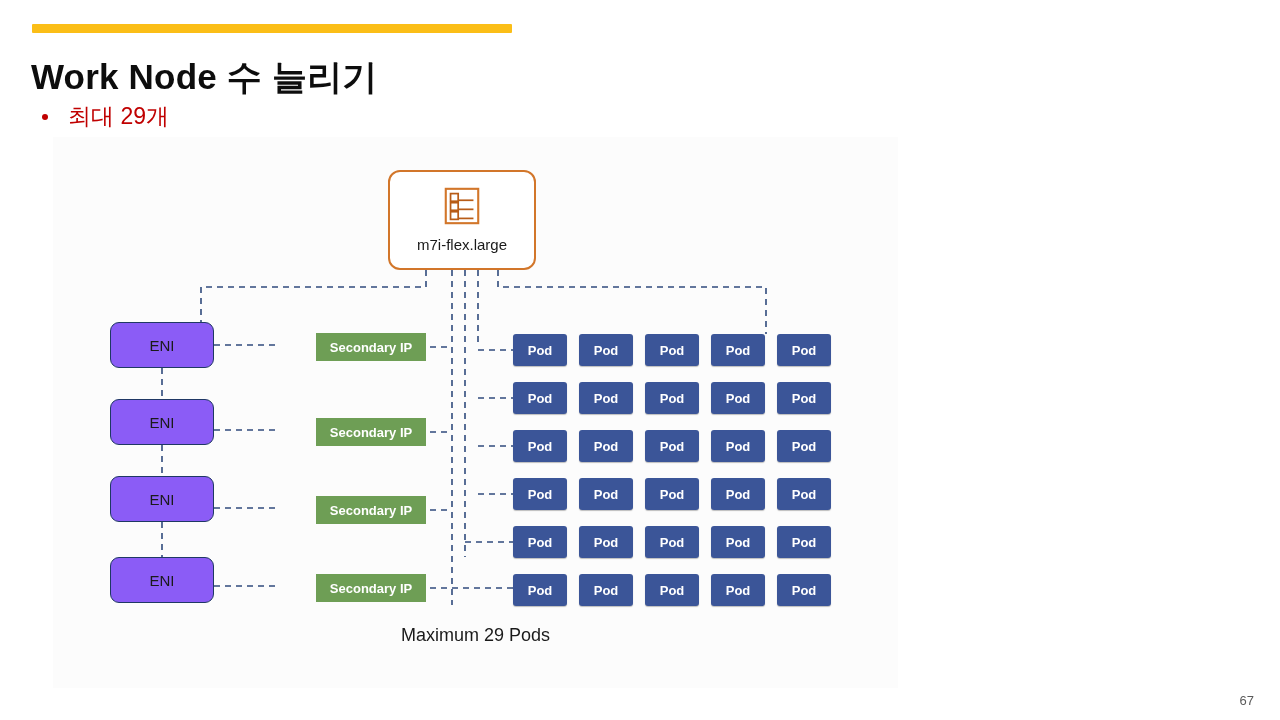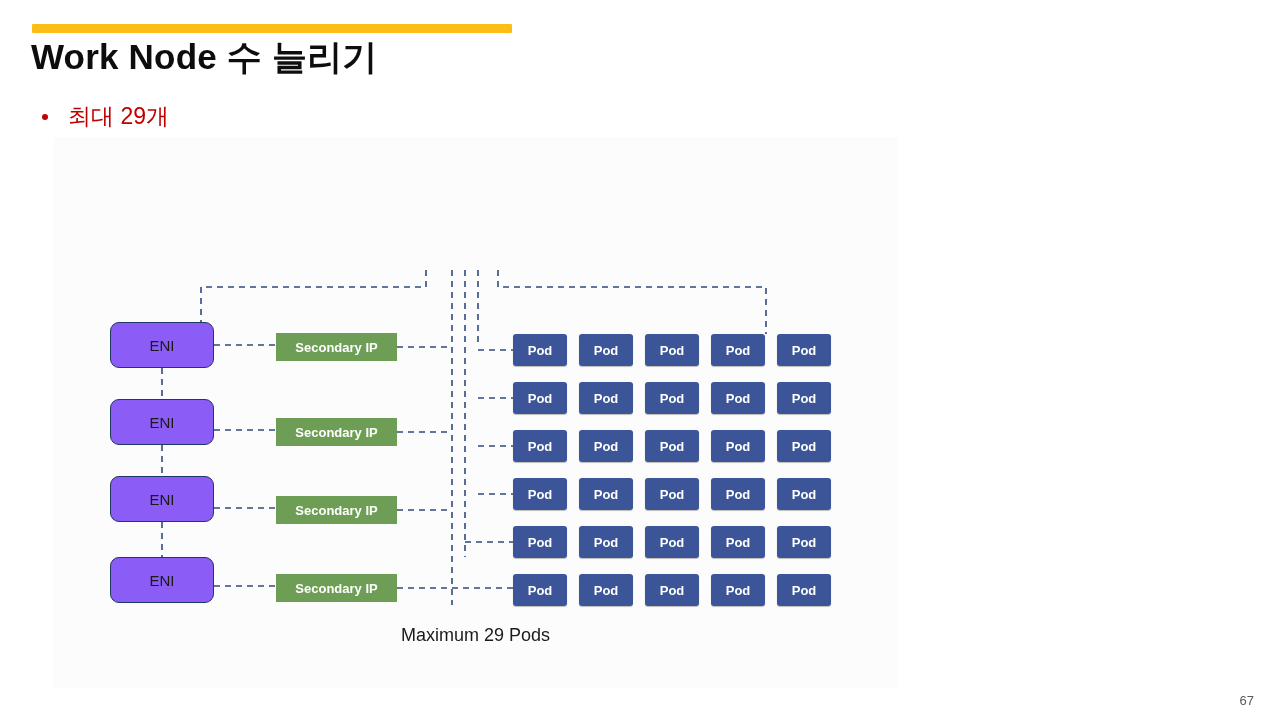--- a/index.html
+++ b/index.html
@@ -23,21 +23,21 @@
     left: 32px;
     top: 24px;
     width: 480px;
     height: 9px;
     background: #FBBE17;
     border-radius: 1px;
   }
   .slide-title {
     position: absolute;
     left: 31px;
-    top: 34px;
+    top: 54px;
     font-size: 35px;
     font-weight: bold;
     letter-spacing: 0.2px;
     color: #0d0d0d;
     white-space: nowrap;
   }
   .bullet-row {
     position: absolute;
     left: 42px;
     top: 101px;
@@ -123,31 +123,32 @@
     display: flex;
     align-items: center;
     justify-content: center;
     font-size: 15px;
     color: #1a1a1a;
   }
 
   
   .secip-box {
     position: absolute;
-    width: 121px;
+    width: 110px;
     height: 28px;
     background: #6E9E55;
     box-sizing: border-box;
     display: flex;
     align-items: center;
     justify-content: center;
     font-size: 13px;
     font-weight: bold;
     color: #FFFFFF;
     white-space: nowrap;
+    margin-left: 40px;
   }
 
   
   .pod-box {
     position: absolute;
     width: 54px;
     height: 32px;
     background: #3B5598;
     border-radius: 3px;
     box-sizing: border-box;
@@ -210,20 +211,32 @@
       <path d="M 344 451 L 460 451"></path>
 
       <path d="M 425 213 L 460 213"></path>
       <path d="M 425 261 L 460 261"></path>
       <path d="M 425 309 L 460 309"></path>
       <path d="M 425 357 L 460 357"></path>
       <path d="M 412 405 L 460 405"></path>
     </g>
   </svg>
 
+  <div class="instance-node">
+    <svg class="instance-icon" viewBox="0 0 44 44">
+      <rect x="5" y="4" width="34" height="36" fill="none" stroke="#D2762A" stroke-width="2.2"></rect>
+      <rect x="10" y="9" width="8" height="8" fill="none" stroke="#B85C17" stroke-width="1.8"></rect>
+      <rect x="10" y="18.5" width="8" height="8" fill="none" stroke="#B85C17" stroke-width="1.8"></rect>
+      <rect x="10" y="28" width="8" height="8" fill="none" stroke="#B85C17" stroke-width="1.8"></rect>
+      <line x1="18" y1="16" x2="34" y2="16" stroke="#B85C17" stroke-width="1.8"></line>
+      <line x1="18" y1="25.5" x2="34" y2="25.5" stroke="#B85C17" stroke-width="1.8"></line>
+      <line x1="18" y1="35" x2="34" y2="35" stroke="#B85C17" stroke-width="1.8"></line>
+    </svg>
+    <span class="instance-label">m7i-flex.large</span>
+  </div>
 
   <div class="eni-box" style="left:57px; top:185px;">ENI</div>
   <div class="eni-box" style="left:57px; top:262px;">ENI</div>
   <div class="eni-box" style="left:57px; top:339px;">ENI</div>
   <div class="eni-box" style="left:57px; top:420px;">ENI</div>
 
   <div class="secip-box" style="left:223px; top:196px;">Secondary IP</div>
   <div class="secip-box" style="left:223px; top:281px;">Secondary IP</div>
   <div class="secip-box" style="left:223px; top:359px;">Secondary IP</div>
   <div class="secip-box" style="left:223px; top:437px;">Secondary IP</div>

